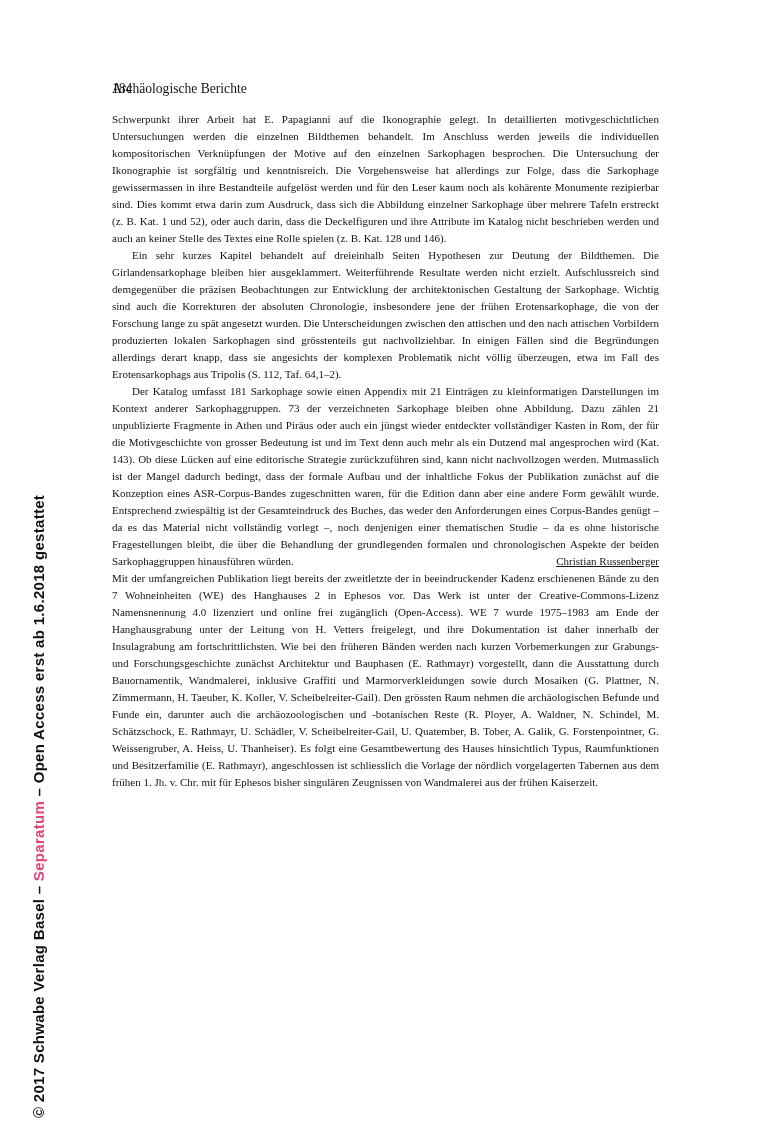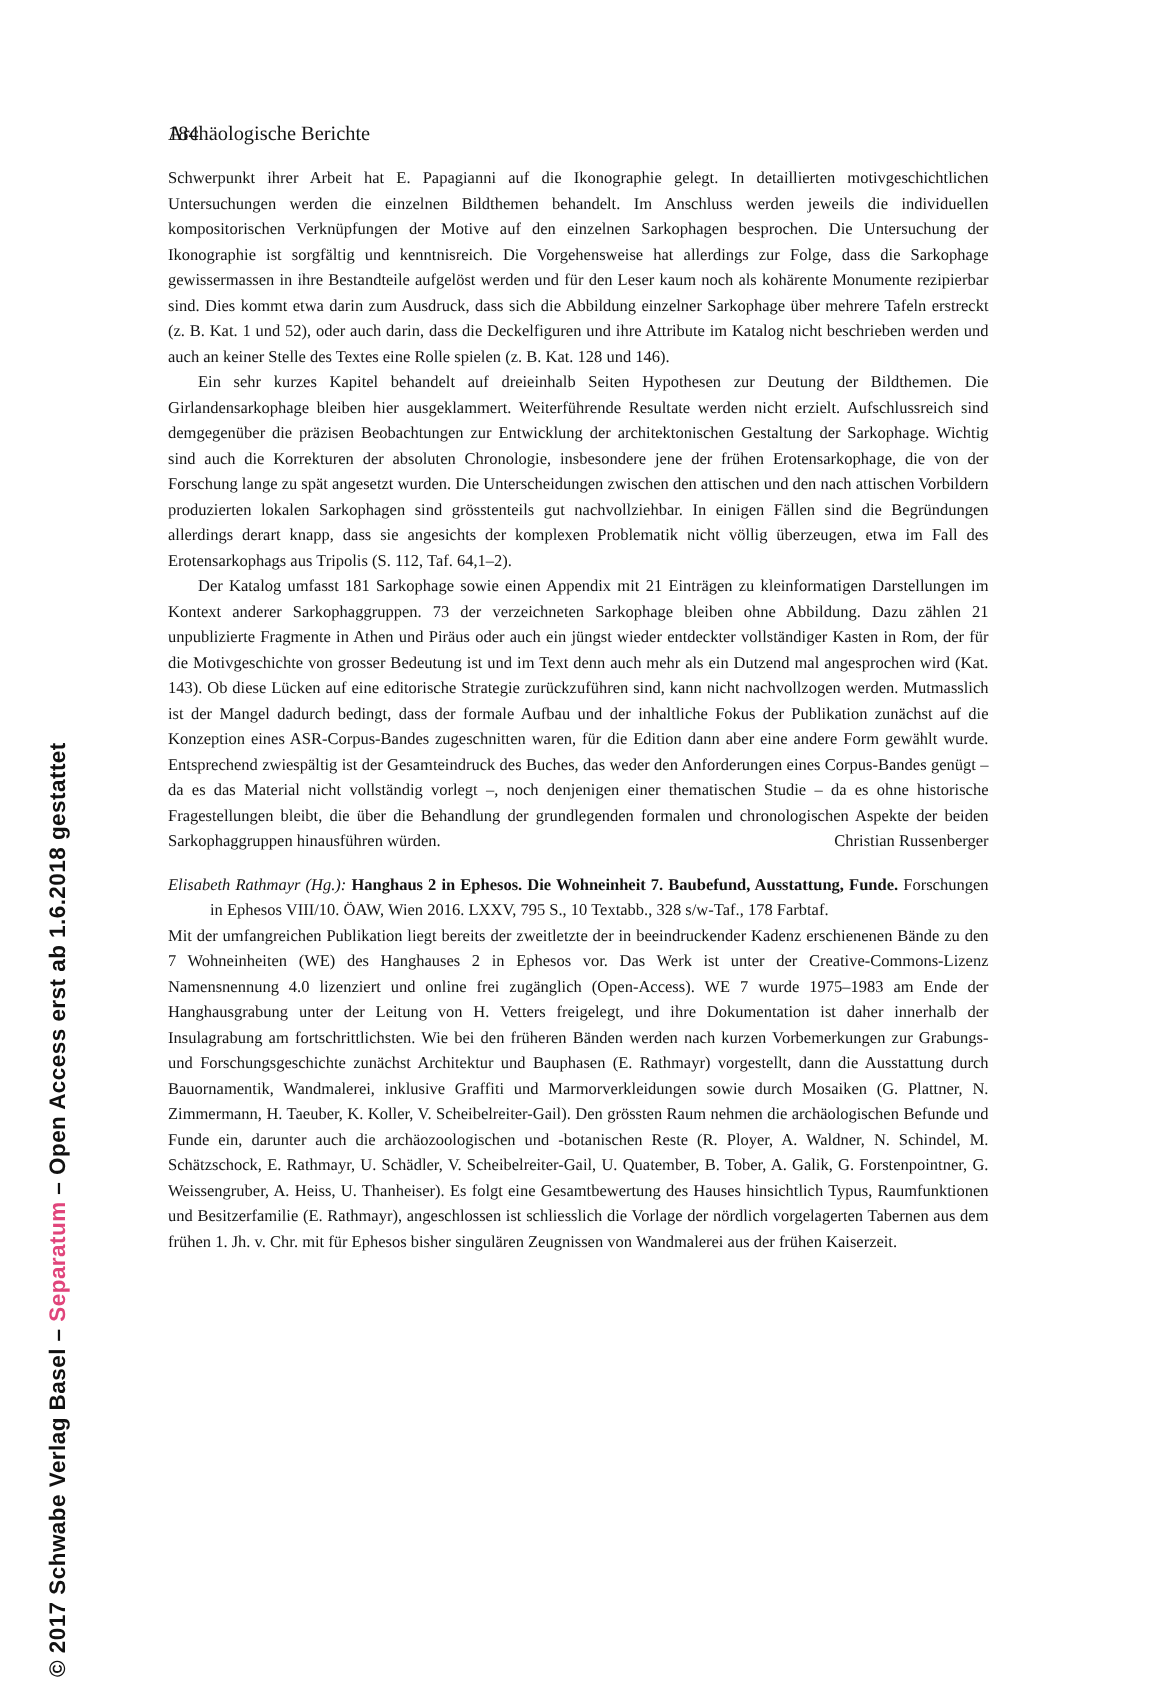--- a/index.html
+++ b/index.html
@@ -48,21 +48,21 @@
     hyphens: auto;
   }
   .indent { text-indent: 20px; }
   .hang {
     margin-top: 12px;
     padding-left: 28px;
     text-indent: -28px;
   }
   .it { font-style: italic; }
   .bd { font-weight: 700; }
-  .author { float: right; }
+  .author { float: right; text-decoration: underline; }
 </style>
 </head>
 <body>
 
 <div class="page">
 
   <div class="spine"><span>© 2017 Schwabe Verlag Basel – </span><span class="sep" style="color: rgb(224, 69, 123);">Separatum</span><span> – Open Access erst ab 1.6.2018 gestattet</span></div>
 
   <div class="content">
 
@@ -70,18 +70,17 @@
       <span class="pagenum">184</span>
       <span class="runhead">Archäologische Berichte</span>
     </div>
 
     <p class="para">Schwerpunkt ihrer Arbeit hat E. Papagianni auf die Ikonographie gelegt. In detaillierten motivgeschichtlichen Untersuchungen werden die einzelnen Bildthemen behandelt. Im Anschluss werden jeweils die individuellen kompositorischen Verknüpfungen der Motive auf den einzelnen Sarkophagen besprochen. Die Untersuchung der Ikonographie ist sorgfältig und kenntnisreich. Die Vorgehensweise hat allerdings zur Folge, dass die Sarkophage gewissermassen in ihre Bestandteile aufgelöst werden und für den Leser kaum noch als kohärente Monumente rezipierbar sind. Dies kommt etwa darin zum Ausdruck, dass sich die Abbildung einzelner Sarkophage über mehrere Tafeln erstreckt (z. B. Kat. 1 und 52), oder auch darin, dass die Deckelfiguren und ihre Attribute im Katalog nicht beschrieben werden und auch an keiner Stelle des Textes eine Rolle spielen (z. B. Kat. 128 und 146).</p>
 
     <p class="para indent">Ein sehr kurzes Kapitel behandelt auf dreieinhalb Seiten Hypothesen zur Deutung der Bildthemen. Die Girlandensarkophage bleiben hier ausgeklammert. Weiterführende Resultate werden nicht erzielt. Aufschlussreich sind demgegenüber die präzisen Beobachtungen zur Entwicklung der architektonischen Gestaltung der Sarkophage. Wichtig sind auch die Korrekturen der absoluten Chronologie, insbesondere jene der frühen Erotensarkophage, die von der Forschung lange zu spät angesetzt wurden. Die Unterscheidungen zwischen den attischen und den nach attischen Vorbildern produzierten lokalen Sarkophagen sind grösstenteils gut nachvollziehbar. In einigen Fällen sind die Begründungen allerdings derart knapp, dass sie angesichts der komplexen Problematik nicht völlig überzeugen, etwa im Fall des Erotensarkophags aus Tripolis (S. 112, Taf. 64,1–2).</p>
 
     <p class="para indent"><span>Der Katalog umfasst 181 Sarkophage sowie einen Appendix mit 21 Einträgen zu kleinformatigen Darstellungen im Kontext anderer Sarkophaggruppen. 73 der verzeichneten Sarkophage bleiben ohne Abbildung. Dazu zählen 21 unpublizierte Fragmente in Athen und Piräus oder auch ein jüngst wieder entdeckter vollständiger Kasten in Rom, der für die Motivgeschichte von grosser Bedeutung ist und im Text denn auch mehr als ein Dutzend mal angesprochen wird (Kat. 143). Ob diese Lücken auf eine editorische Strategie zurückzuführen sind, kann nicht nachvollzogen werden. Mutmasslich ist der Mangel dadurch bedingt, dass der formale Aufbau und der inhaltliche Fokus der Publikation zunächst auf die Konzeption eines ASR-Corpus-Bandes zugeschnitten waren, für die Edition dann aber eine andere Form gewählt wurde. Entsprechend zwiespältig ist der Gesamteindruck des Buches, das weder den Anforderungen eines Corpus-Bandes genügt – da es das Material nicht vollständig vorlegt –, noch denjenigen einer thematischen Studie – da es ohne historische Fragestellungen bleibt, die über die Behandlung der grundlegenden formalen und chronologischen Aspekte der beiden Sarkophaggruppen hinausführen würden.</span> <span class="author">Christian Russenberger</span></p>
 
-    <p class="para hang"><span class="it">Elisabeth Rathmayr (Hg.): </span><span class="bd">Hanghaus 2 in Ephesos. Die Wohneinheit 7. Baubefund, Ausstattung, Funde.</span><span> Forschungen in Ephesos VIII/10. ÖAW, Wien 2016. LXXV, 795 S., 10 Textabb., 328 s/w-Taf., 178 Farbtaf.</span></p>
 
     <p class="para">Mit der umfangreichen Publikation liegt bereits der zweitletzte der in beeindruckender Kadenz erschienenen Bände zu den 7 Wohneinheiten (WE) des Hanghauses 2 in Ephesos vor. Das Werk ist unter der Creative-Commons-Lizenz Namensnennung 4.0 lizenziert und online frei zugänglich (Open-Access). WE 7 wurde 1975–1983 am Ende der Hanghausgrabung unter der Leitung von H. Vetters freigelegt, und ihre Dokumentation ist daher innerhalb der Insulagrabung am fortschrittlichsten. Wie bei den früheren Bänden werden nach kurzen Vorbemerkungen zur Grabungs- und Forschungsgeschichte zunächst Architektur und Bauphasen (E. Rathmayr) vorgestellt, dann die Ausstattung durch Bauornamentik, Wandmalerei, inklusive Graffiti und Marmorverkleidungen sowie durch Mosaiken (G. Plattner, N. Zimmermann, H. Taeuber, K. Koller, V. Scheibelreiter-Gail). Den grössten Raum nehmen die archäologischen Befunde und Funde ein, darunter auch die archäozoologischen und -botanischen Reste (R. Ployer, A. Waldner, N. Schindel, M. Schätzschock, E. Rathmayr, U. Schädler, V. Scheibelreiter-Gail, U. Quatember, B. Tober, A. Galik, G. Forstenpointner, G. Weissengruber, A. Heiss, U. Thanheiser). Es folgt eine Gesamtbewertung des Hauses hinsichtlich Typus, Raumfunktionen und Besitzerfamilie (E. Rathmayr), angeschlossen ist schliesslich die Vorlage der nördlich vorgelagerten Tabernen aus dem frühen 1. Jh. v. Chr. mit für Ephesos bisher singulären Zeugnissen von Wandmalerei aus der frühen Kaiserzeit.</p>
 
   </div>
 </div>
 
 </body></html>

